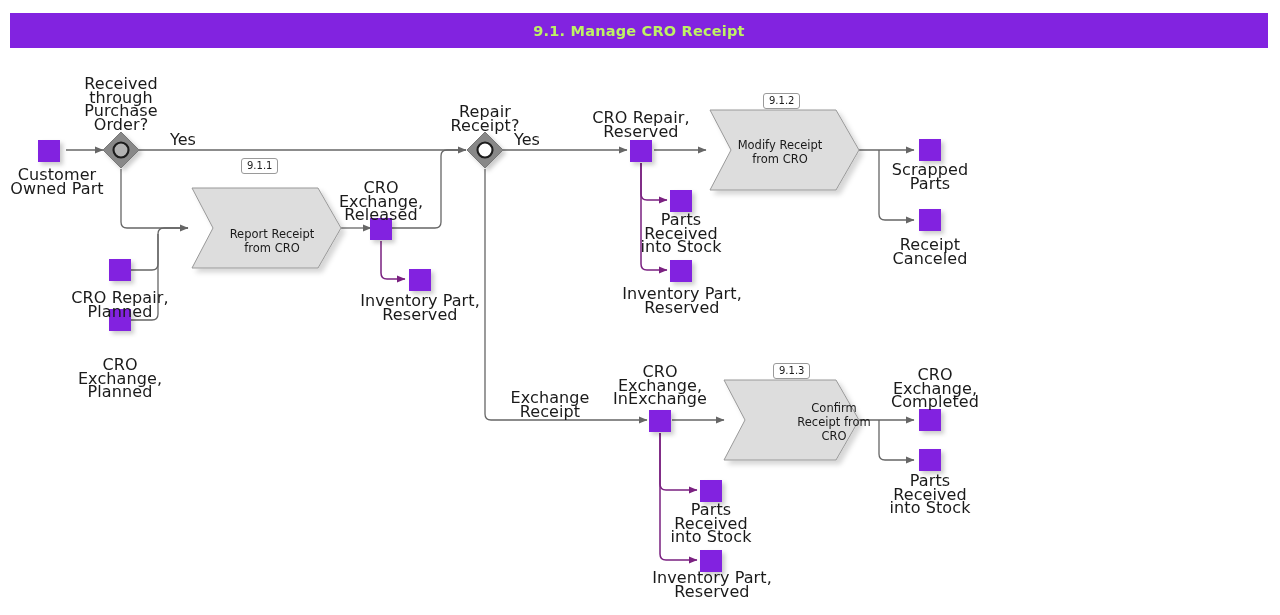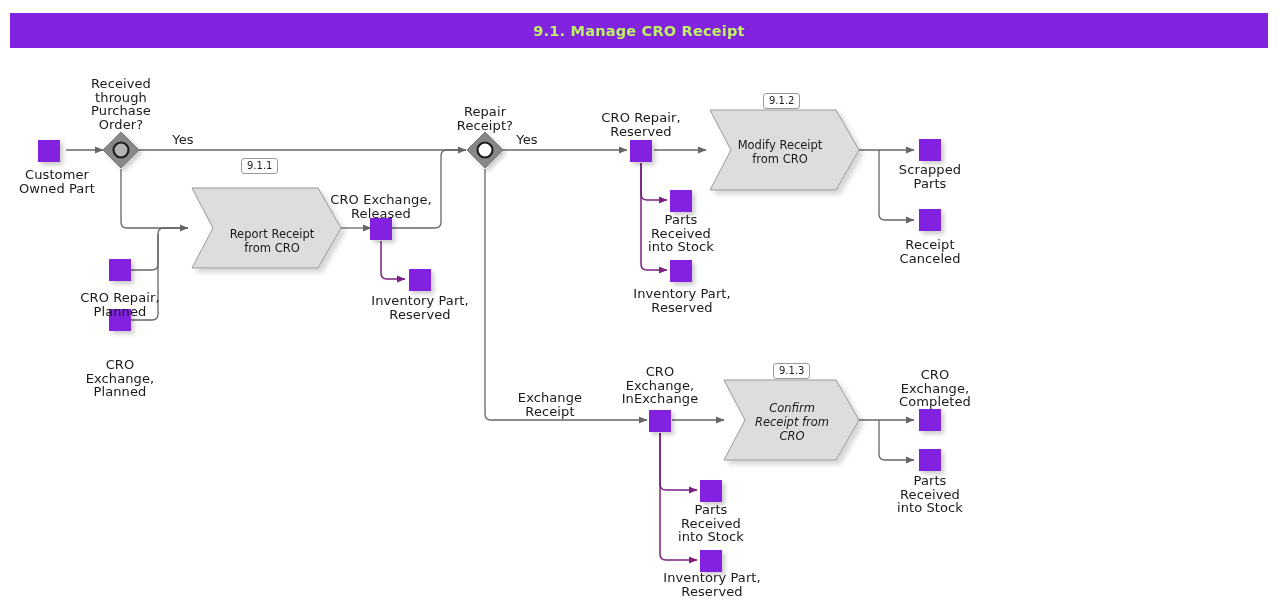--- a/index.html
+++ b/index.html
@@ -36,21 +36,21 @@
     color: #bef264;
     font-size: 14.5px;
     font-weight: bold;
     letter-spacing: 0.2px;
     font-family: "DejaVu Sans", sans-serif;
   }
   svg { display: block; }
   .lbl {
     position: absolute;
     font-family: "DejaVu Sans", sans-serif;
-    font-size: 13px;
+    font-size: 16px;
     color: #1a1a1a;
     text-align: center;
     line-height: 13.5px;
     white-space: pre-line;
     letter-spacing: 0.1px;
   }
   .proc-text {
     position: absolute;
     font-family: "DejaVu Sans", sans-serif;
     font-size: 11.5px;
@@ -181,21 +181,21 @@
 </svg>
 
 <div class="num-box" style="left:241px; top:158px;">9.1.1</div>
 <div class="num-box" style="left:763px; top:93px;">9.1.2</div>
 <div class="num-box" style="left:773px; top:363px;text-align:right;">9.1.3</div>
 
 <div class="proc-text" style="left:212px; top:227px; width:120px;">Report Receipt
 from CRO</div>
 <div class="proc-text" style="left:720px; top:138px; width:120px;">Modify Receipt
 from CRO</div>
-<div class="proc-text" style="left:732px; top:401px; width:120px;font-style:italic;">Confirm
+<div class="proc-text" style="left:774px; top:401px; width:120px;">Confirm
 Receipt from
 CRO</div>
 
 <div class="lbl" style="left:71px; top:77px; width:100px;">Received
 through
 Purchase
 Order?</div>
 <div class="lbl" style="left:151px; top:133px; width:64px;">Yes</div>
 
 <div class="lbl" style="left:435px; top:105px; width:100px;">Repair
@@ -205,21 +205,21 @@
 Receipt</div>
 
 <div class="lbl" style="left:-1px; top:168px; width:100px;padding-left:8px;">Customer
 Owned Part</div>
 <div class="lbl" style="left:70px; top:291px; width:100px;">CRO Repair,
 Planned</div>
 <div class="lbl" style="left:70px; top:358px; width:100px;">CRO
 Exchange,
 Planned</div>
 
-<div class="lbl" style="left:321px; top:181px; width:120px;margin-top:12px;">CRO Exchange,
+<div class="lbl" style="left:321px; top:181px; width:120px;">CRO Exchange,
 Released</div>
 <div class="lbl" style="left:360px; top:294px; width:120px;">Inventory Part,
 Reserved</div>
 <div class="lbl" style="left:591px; top:111px; width:100px;">CRO Repair,
 Reserved</div>
 <div class="lbl" style="left:631px; top:213px; width:100px;">Parts
 Received
 into Stock</div>
 <div class="lbl" style="left:622px; top:287px; width:120px;">Inventory Part,
 Reserved</div>

